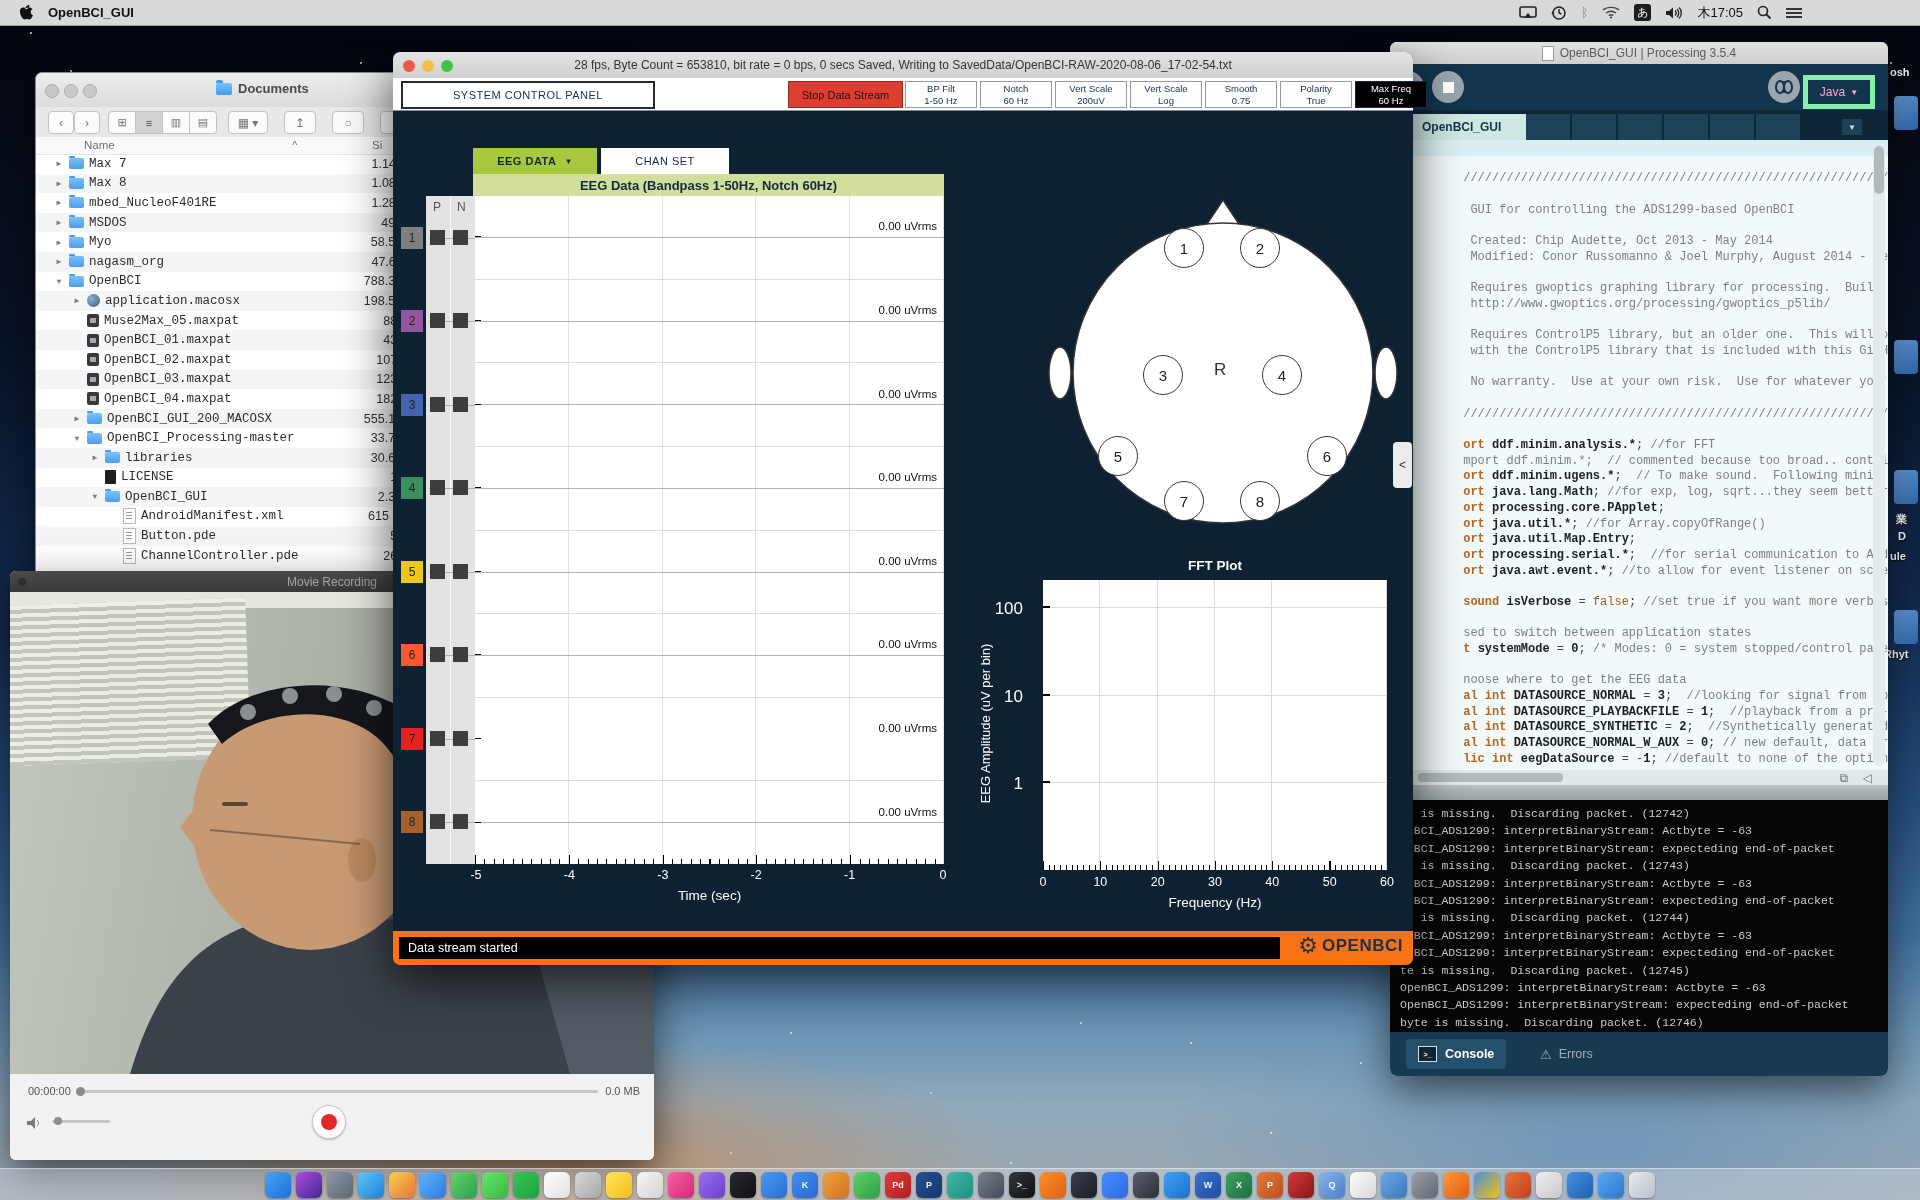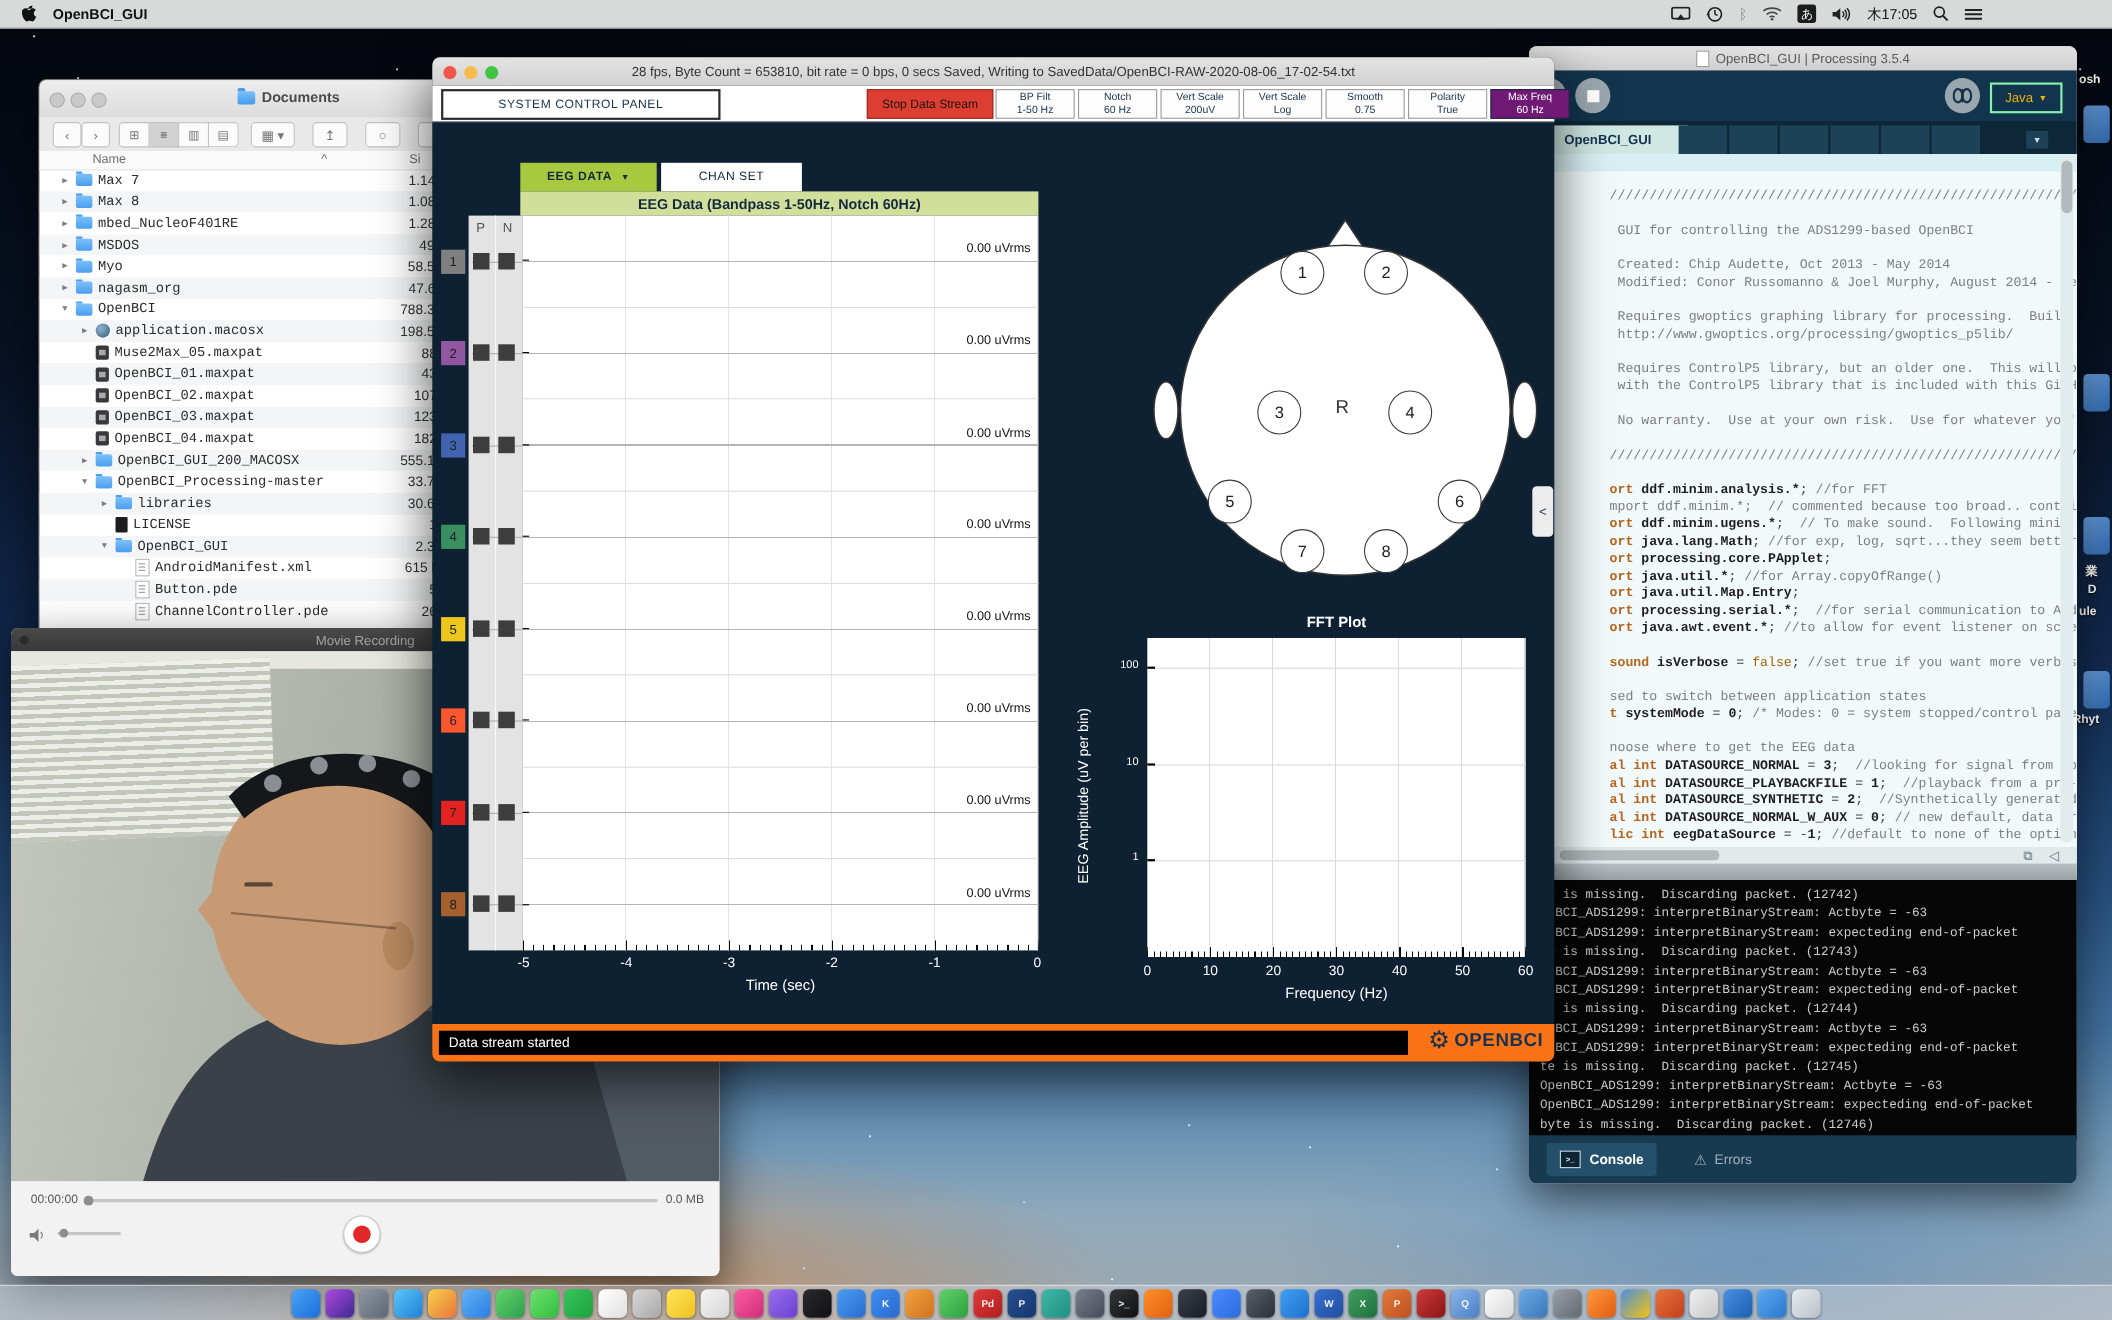--- a/index.html
+++ b/index.html
@@ -100,22 +100,22 @@
   #pde{left:1390px;top:42px;width:498px;height:1034px;z-index:4;border-radius:7px;
     box-shadow:0 14px 40px rgba(0,0,0,.55);background:#f2f9fa;}
   #pde-titlebar{position:absolute;left:0;top:0;width:100%;height:22px;border-radius:7px 7px 0 0;
     background:linear-gradient(#e2e2e2,#cfcfcf);display:flex;align-items:center;justify-content:center;
     gap:6px;color:#5a5a5a;font-size:12px;}
   .doc-ico{width:10px;height:13px;background:#fff;border:1px solid #9a9a9a;}
   #pde-toolbar{position:absolute;left:0;top:22px;width:100%;height:46px;background:#12344c;}
   .pde-circle{position:absolute;width:32px;height:32px;border-radius:50%;background:#9aa6ad;top:7px;
     display:flex;align-items:center;justify-content:center;}
   #pde-stop-sq{width:11px;height:11px;background:#fff;}
-  #pde-java{position:absolute;right:13px;top:11px;width:62px;height:24px;border:2px solid #86efac;
-    color:#eab308;font-size:12px;display:flex;align-items:center;justify-content:center;gap:5px;}
+  #pde-java{position:absolute;right:13px;top:11px;width:62px;height:24px;border:5px solid #86efac;
+    color:#f9a8d4;font-size:12px;display:flex;align-items:center;justify-content:center;gap:5px;}
   #pde-tabbar{position:absolute;left:0;top:68px;width:100%;height:30px;background:#0d2738;}
   #pde-tab-active{position:absolute;left:20px;top:4px;height:26px;width:112px;background:#cfe8e3;
     color:#16324f;font-weight:bold;font-size:12px;display:flex;align-items:center;padding-left:12px;}
   .pde-tab-dark{position:absolute;top:4px;height:26px;width:44px;background:#1d4258;}
   #pde-tab-menu{position:absolute;right:26px;top:9px;width:20px;height:16px;background:#1d4258;color:#cfe0ea;
     font-size:8px;display:flex;align-items:center;justify-content:center;}
   #pde-code{position:absolute;left:0;top:98px;width:100%;height:630px;overflow:hidden;
     font-family:"Liberation Mono","DejaVu Sans Mono",monospace;font-size:12px;background:#f2f9fa;}
   .cl{height:15.7px;line-height:15.7px;white-space:pre;padding-left:30px;}
   .cl.hl{background:#d8f0f3;}
@@ -150,21 +150,21 @@
     font-size:12px;color:#333;}
   .obtl{position:absolute;top:8px;width:12px;height:12px;border-radius:50%;}
   #obci-controls{position:absolute;left:0;top:26px;width:100%;height:32px;background:#fff;border-bottom:1px solid #8a8a8a;}
   #scp-btn{position:absolute;left:8px;top:3px;width:250px;height:24px;border:2px solid #2a2a2a;background:#fff;
     color:#16324f;font-size:11px;letter-spacing:.5px;display:flex;align-items:center;justify-content:center;}
   #stop-btn{position:absolute;left:395px;top:3px;width:113px;height:25px;background:#dd3e32;border:1px solid #992a20;
     color:#24100d;font-size:11px;display:flex;align-items:center;justify-content:center;}
   #nb-row{position:absolute;left:512px;top:3px;display:flex;gap:3px;}
   .ob-btn{width:70px;height:25px;border:1px solid #999;background:#fdfdfd;color:#16324f;
     font-size:9.5px;line-height:1.18;display:flex;flex-direction:column;align-items:center;justify-content:center;text-align:center;}
-  .ob-btn.act{background:#701a75;border-color:#13293f;color:#fff;}
+  .ob-btn.act{background:#000000;border-color:#13293f;color:#fff;}
   #tab-eeg{position:absolute;left:80px;top:96px;width:124px;height:26px;background:#a8c93f;color:#13293f;
     font-weight:bold;font-size:11px;letter-spacing:.5px;display:flex;align-items:center;justify-content:center;gap:8px;}
   #tab-eeg .tab-caret{font-size:8px;}
   #tab-chan{position:absolute;left:208px;top:96px;width:128px;height:26px;background:#fff;color:#13293f;
     font-size:11px;letter-spacing:.5px;display:flex;align-items:center;justify-content:center;}
   #eeg-header{position:absolute;left:80px;top:122px;width:471px;height:22px;background:#d2df9a;color:#13293f;
     font-weight:bold;font-size:13px;display:flex;align-items:center;justify-content:center;}
   #sw-col{position:absolute;left:6px;top:144px;width:26px;height:668px;display:flex;flex-direction:column;
     justify-content:space-around;align-items:center;}
   .sw{width:22px;height:22px;display:flex;align-items:center;justify-content:center;font-size:12px;color:#222;}
@@ -203,21 +203,21 @@
     font-weight:bold;font-size:13.5px;}
   #fft-plot{position:absolute;left:650px;top:528px;width:344px;height:290px;background:#fff;
     background-image:repeating-linear-gradient(90deg,transparent 0 56.3px,#dadada 56.3px 57.3px);}
   .fhl{position:absolute;left:0;width:100%;height:1px;background:#dadada;}
   .fltick{position:absolute;left:0;width:7px;height:2px;background:#000;}
   #fft-minor-ticks{position:absolute;left:0;bottom:0;width:100%;height:5px;
     background:repeating-linear-gradient(90deg,#000 0 1px,transparent 1px 5.73px);}
   #fft-major-ticks{position:absolute;left:0;bottom:0;width:100%;height:9px;
     background:repeating-linear-gradient(90deg,#000 0 1px,transparent 1px 57.3px);}
   #fft-yticks{position:absolute;left:592px;top:528px;width:50px;height:290px;}
-  #fft-yticks span{position:absolute;right:0;color:#fff;font-size:10px;}
+  #fft-yticks span{position:absolute;right:12px;color:#fff;font-size:17px;}
   #fft-yticks span:nth-child(1){top:19px;} #fft-yticks span:nth-child(2){top:107px;} #fft-yticks span:nth-child(3){top:194px;}
   #fft-ylabel{position:absolute;left:477px;top:664px;width:230px;text-align:center;color:#fff;font-size:13px;
     transform:rotate(-90deg);}
   #freq-ticks{position:absolute;left:635px;top:823px;width:374px;display:flex;justify-content:space-between;}
   #freq-ticks span{width:30px;text-align:center;color:#fff;font-size:12.5px;}
   #freq-label{position:absolute;left:650px;top:843px;width:344px;text-align:center;color:#fff;font-size:13.5px;}
   #obci-statusstrip{position:absolute;left:0;top:879px;width:100%;height:34px;background:#f97316;border-radius:0 0 7px 7px;}
   #status-box{position:absolute;left:6px;top:6px;width:872px;height:22px;background:#000;color:#fff;
     font-size:12.5px;display:flex;align-items:center;padding-left:9px;}
   #obci-logo{position:absolute;right:10px;top:4px;display:flex;align-items:center;gap:4px;color:#16324f;}

